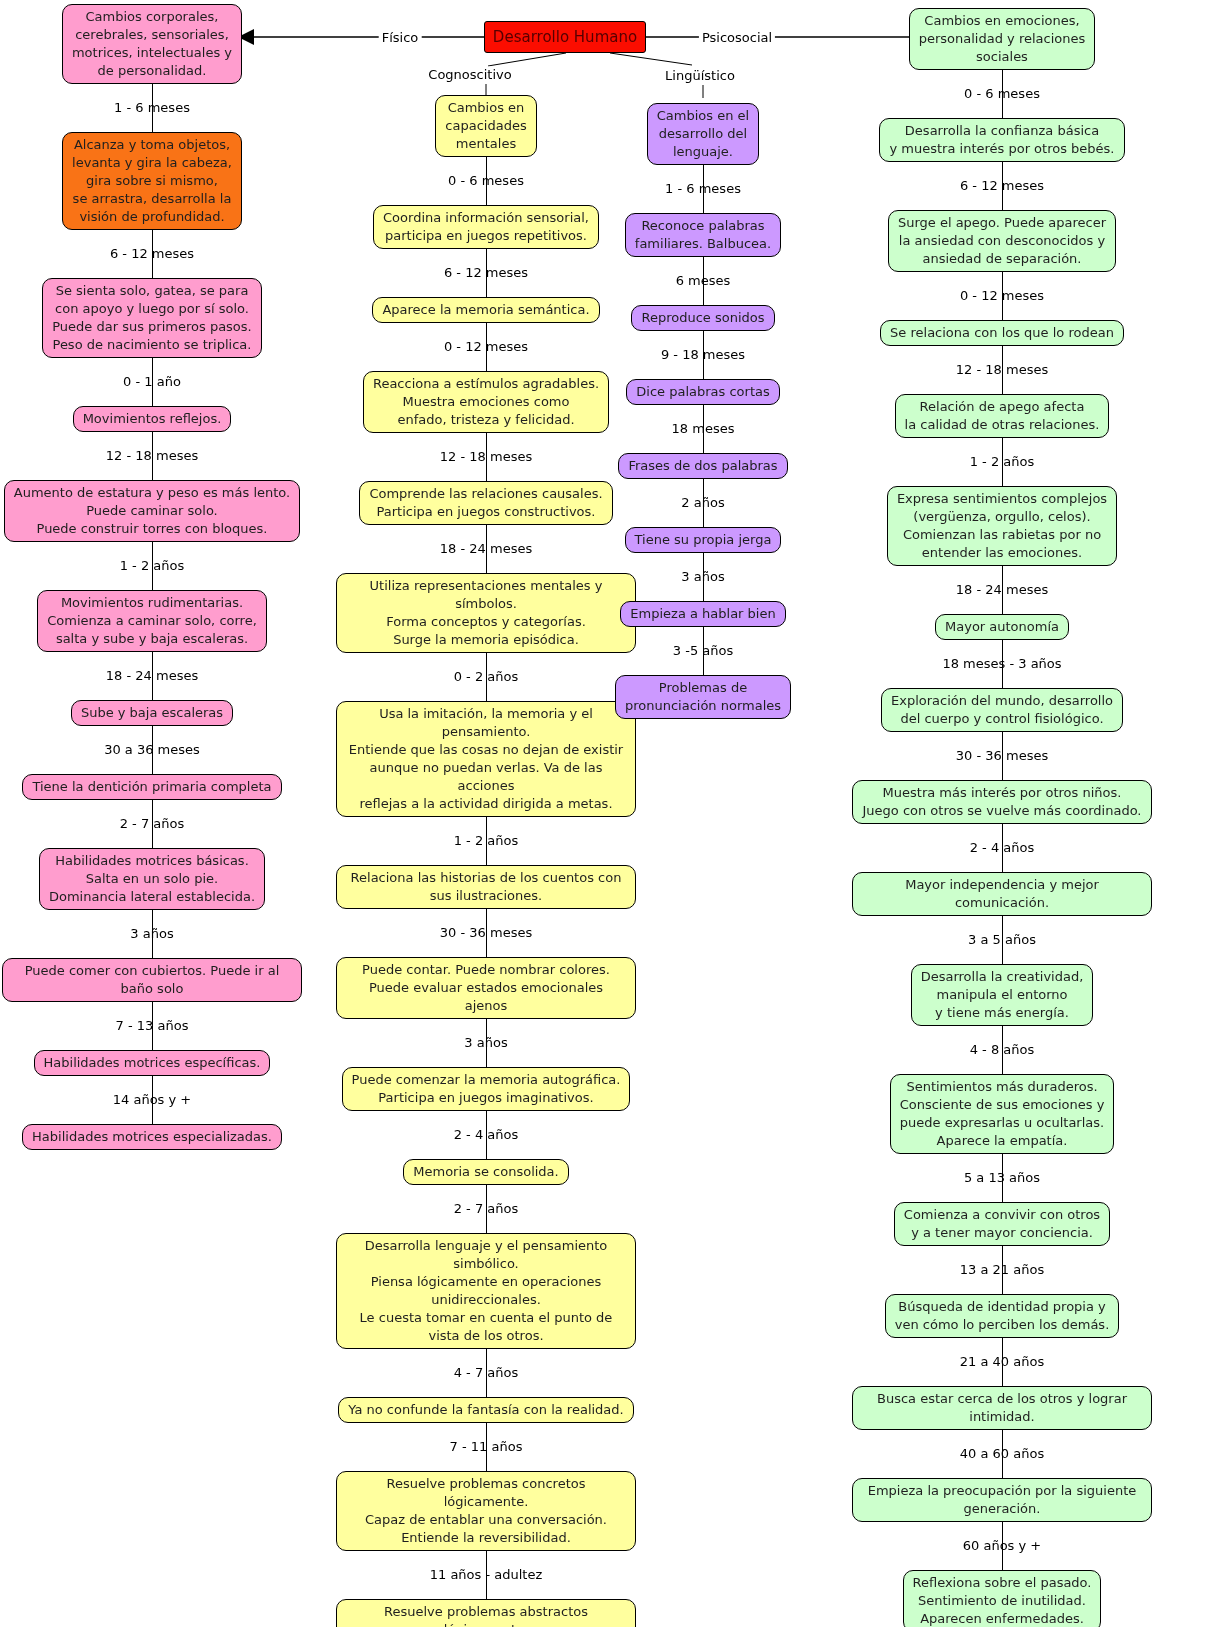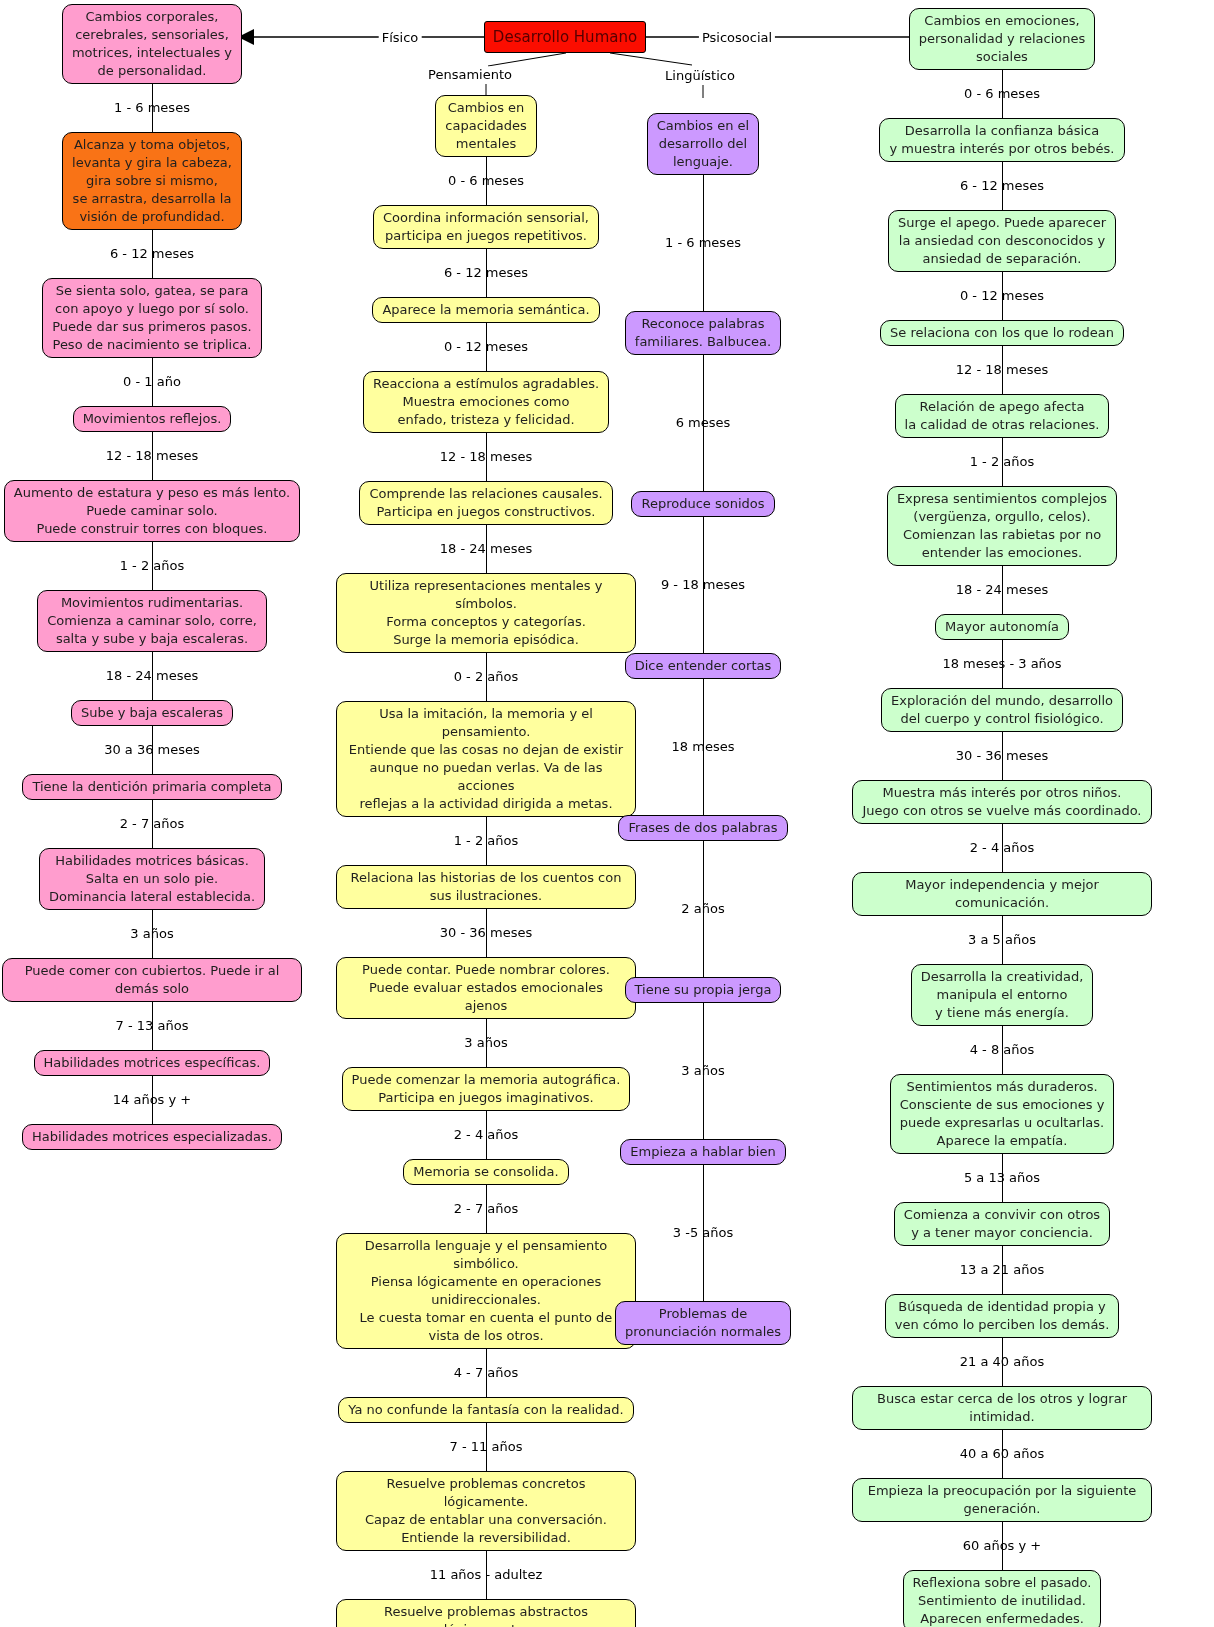--- a/index.html
+++ b/index.html
@@ -33,41 +33,41 @@
     padding:3px 9px;text-align:center;
     font-size:13px;line-height:18px;white-space:pre-line;
     box-sizing:border-box;flex:none;
   }
   .age-label{
     position:relative;z-index:1;margin:15px 0;
     font-size:13px;line-height:18px;color:#000;white-space:nowrap;flex:none;
   }
   #col-fisico{left:2px;top:4px;}
   #col-cognoscitivo{left:336px;top:95px;}
-  #col-linguistico{left:553px;top:113px;gap:44px;}
+  #col-linguistico{left:553px;top:103px;}
   #col-psicosocial{left:852px;top:8px;}
 </style>
 </head>
 <body>
 
 <svg id="connector-svg" width="1214" height="110">
   <line x1="486" y1="37" x2="252" y2="37" stroke="#000" stroke-width="1.5"></line>
   <polygon points="238,37 254,29 254,45" fill="#000"></polygon>
   <line x1="644" y1="37" x2="912" y2="37" stroke="#000" stroke-width="1.5"></line>
   <polygon points="926,37 910,29 910,45" fill="#000"></polygon>
   <line x1="566" y1="53" x2="488" y2="66" stroke="#000" stroke-width="1"></line>
   <line x1="486" y1="84" x2="486" y2="96" stroke="#000" stroke-width="1"></line>
   <line x1="610" y1="53" x2="692" y2="65" stroke="#000" stroke-width="1"></line>
   <line x1="703" y1="85" x2="703" y2="98" stroke="#000" stroke-width="1"></line>
 </svg>
 
 <div class="root-node" style="background: rgb(251, 13, 0); color: rgb(85, 0, 0);">Desarrollo Humano</div>
 
 <div class="branch-label" style="left:400px;top:37px;">Físico</div>
-<div class="branch-label" style="left:470px;top:74px;">Pensamiento</div>
+<div class="branch-label" style="left:470px;top:74px;">Cognoscitivo</div>
 <div class="branch-label" style="left:700px;top:75px;">Lingüístico</div>
 <div class="branch-label" style="left:737px;top:37px;">Psicosocial</div>
 
 <div id="col-fisico" class="column">
   <div class="vline"></div>
 <div class="node-box" style="background: rgb(255, 157, 206);">Cambios corporales,
 cerebrales, sensoriales,
 motrices, intelectuales y
 de personalidad.</div>
     <div class="age-label">1 - 6 meses</div>
@@ -93,21 +93,21 @@
 salta y sube y baja escaleras.</div>
     <div class="age-label">18 - 24 meses</div>
     <div class="node-box" style="background: rgb(255, 157, 206);">Sube y baja escaleras</div>
     <div class="age-label">30 a 36 meses</div>
     <div class="node-box" style="background: rgb(255, 157, 206);">Tiene la dentición primaria completa</div>
     <div class="age-label">2 - 7 años</div>
     <div class="node-box" style="background: rgb(255, 157, 206);">Habilidades motrices básicas.
 Salta en un solo pie.
 Dominancia lateral establecida.</div>
     <div class="age-label">3 años</div>
-    <div class="node-box" style="background: rgb(255, 157, 206);">Puede comer con cubiertos. Puede ir al demás solo</div>
+    <div class="node-box" style="background: rgb(255, 157, 206);">Puede comer con cubiertos. Puede ir al baño solo</div>
     <div class="age-label">7 - 13 años</div>
     <div class="node-box" style="background: rgb(255, 157, 206);">Habilidades motrices específicas.</div>
     <div class="age-label">14 años y +</div>
     <div class="node-box" style="background: rgb(255, 157, 206);">Habilidades motrices especializadas.</div>
   </div>
 <div id="col-cognoscitivo" class="column">
   <div class="vline"></div>
 <div class="node-box" style="background: rgb(255, 255, 158);">Cambios en
 capacidades
 mentales</div>
@@ -161,21 +161,21 @@
   <div class="vline"></div>
 <div class="node-box" style="background: rgb(204, 153, 255);">Cambios en el
 desarrollo del
 lenguaje.</div>
     <div class="age-label">1 - 6 meses</div>
     <div class="node-box" style="background: rgb(204, 153, 255);">Reconoce palabras
 familiares. Balbucea.</div>
     <div class="age-label">6 meses</div>
     <div class="node-box" style="background: rgb(204, 153, 255);">Reproduce sonidos</div>
     <div class="age-label">9 - 18 meses</div>
-    <div class="node-box" style="background: rgb(204, 153, 255);">Dice entender cortas</div>
+    <div class="node-box" style="background: rgb(204, 153, 255);">Dice palabras cortas</div>
     <div class="age-label">18 meses</div>
     <div class="node-box" style="background: rgb(204, 153, 255);">Frases de dos palabras</div>
     <div class="age-label">2 años</div>
     <div class="node-box" style="background: rgb(204, 153, 255);">Tiene su propia jerga</div>
     <div class="age-label">3 años</div>
     <div class="node-box" style="background: rgb(204, 153, 255);">Empieza a hablar bien</div>
     <div class="age-label">3 -5 años</div>
     <div class="node-box" style="background: rgb(204, 153, 255);">Problemas de
 pronunciación normales</div>
   </div>

